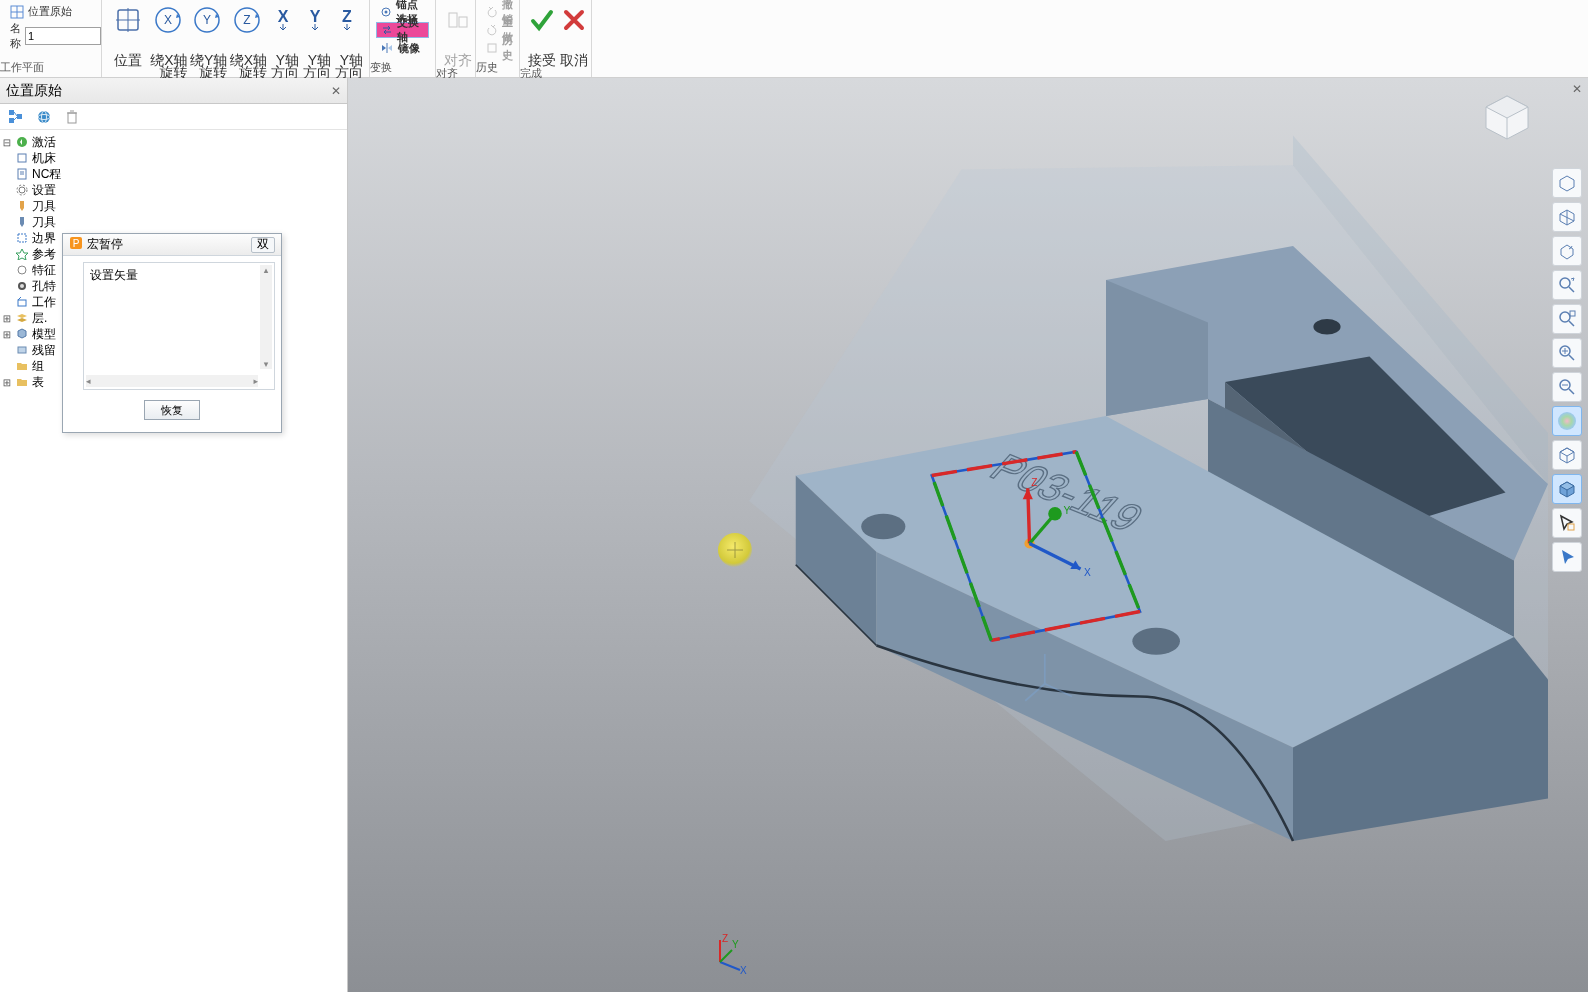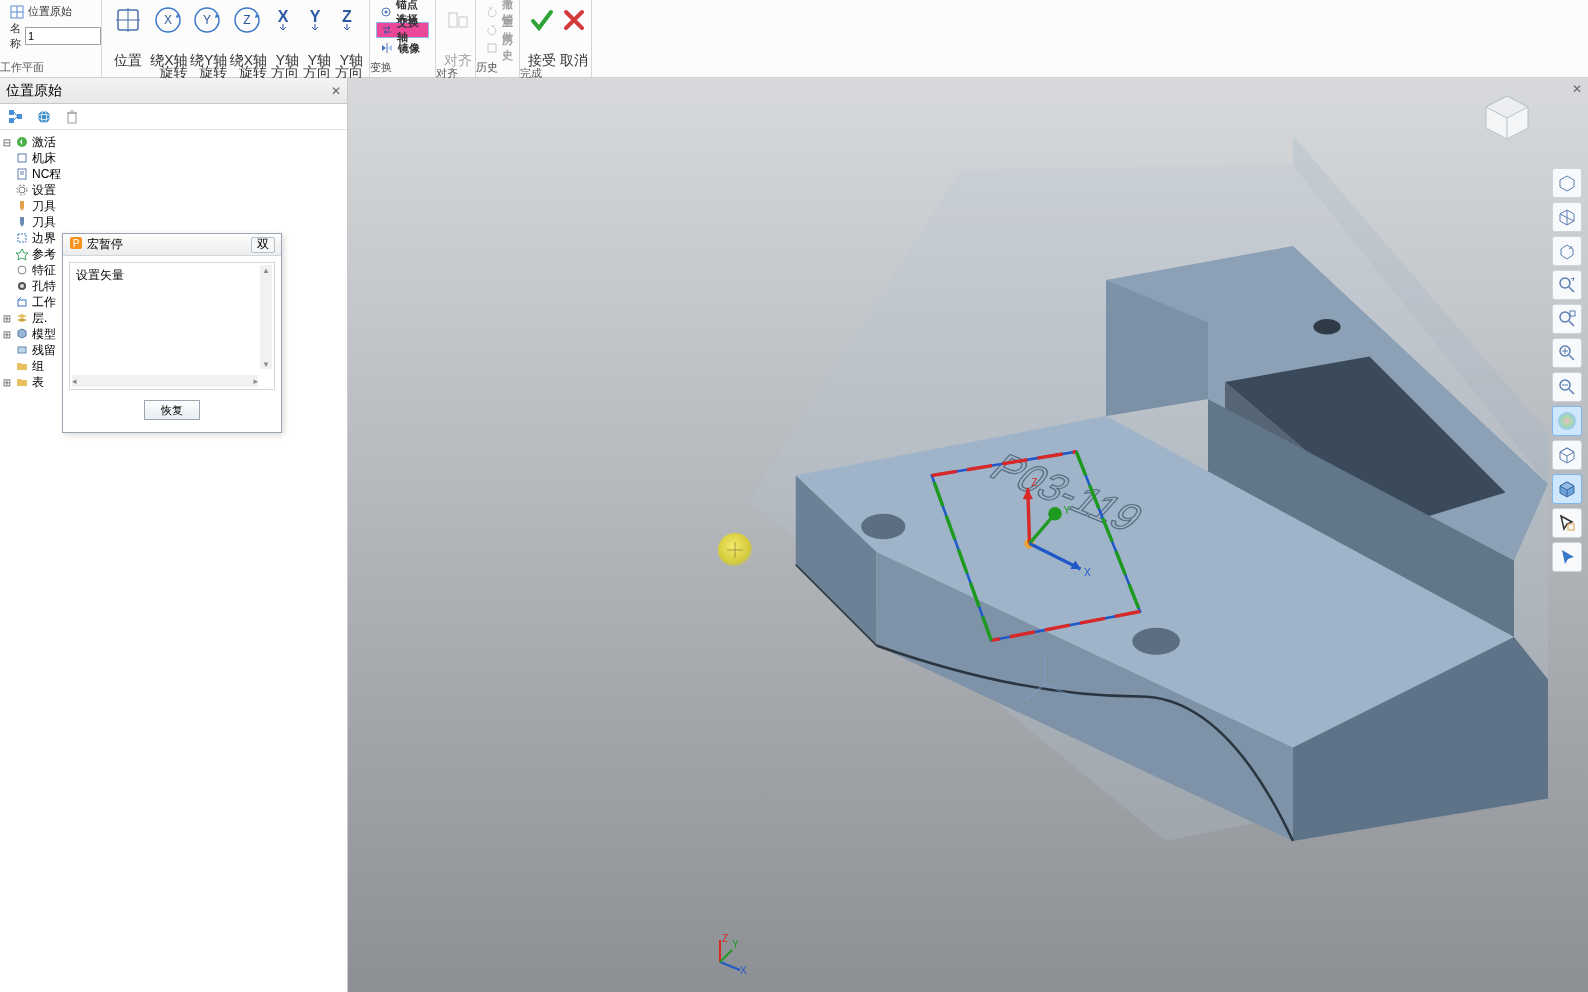--- a/index.html
+++ b/index.html
@@ -36,21 +36,21 @@
 .tree { font-size: 12px; padding: 4px 2px; }
 .tree-row { display: flex; align-items: center; height: 16px; gap: 3px; cursor: pointer; }
 .tw { width: 10px; text-align: center; color: #555; font-size: 10px; }
 .ti { width: 14px; height: 14px; display: inline-flex; align-items: center; justify-content: center; }
 
 
 .dlg { position: absolute; left: 62px; top: 155px; width: 220px; background: #fff; border: 1px solid #9aa6b2; box-shadow: 2px 2px 6px rgba(0,0,0,.15); font-size: 12px; }
 .dlg-title { height: 22px; background: linear-gradient(#fdfdfd,#ececec); border-bottom: 1px solid #cfd6dd; display: flex; align-items: center; padding: 0 6px; justify-content: space-between; }
 .dlg-pin { width: 24px; height: 16px; border: 1px solid #b7c0c9; border-radius: 2px; display: flex; align-items: center; justify-content: center; cursor: pointer; background: #f5f7f9; }
 .dlg-body { padding: 6px; }
-.dlg-box { border: 1px solid #cfd6dd; height: 128px; position: relative; padding: 4px 6px; }
+.dlg-box { border: 1px solid #cfd6dd; height: 128px; position: relative; padding: 4px 6px; margin-left: 14px; }
 .dlg-box .sb { position: absolute; right: 2px; top: 2px; bottom: 20px; width: 12px; background: #f1f1f1; display: flex; flex-direction: column; justify-content: space-between; align-items: center; }
 .dlg-box .sb span { font-size: 9px; color: #888; }
 .dlg-box .hb { position: absolute; left: 2px; right: 16px; bottom: 2px; height: 12px; background: #f1f1f1; display: flex; justify-content: space-between; align-items: center; }
 .dlg-btn { display: block; margin: 10px auto 6px; width: 56px; height: 20px; border: 1px solid #9aa6b2; background: linear-gradient(#fdfdfd,#e9edf1); font-size: 11px; cursor: pointer; }
 
 
 .viewport { flex: 1; position: relative; background: linear-gradient(180deg,#d7d9dc 0%, #b5b8bd 45%, #8c8f94 100%); overflow: hidden; }
 .vp-close { position: absolute; right: 6px; top: 4px; font-size: 12px; color: #666; cursor: pointer; }
 
 .viewcube { position: absolute; right: 54px; top: 12px; width: 54px; height: 54px; }

